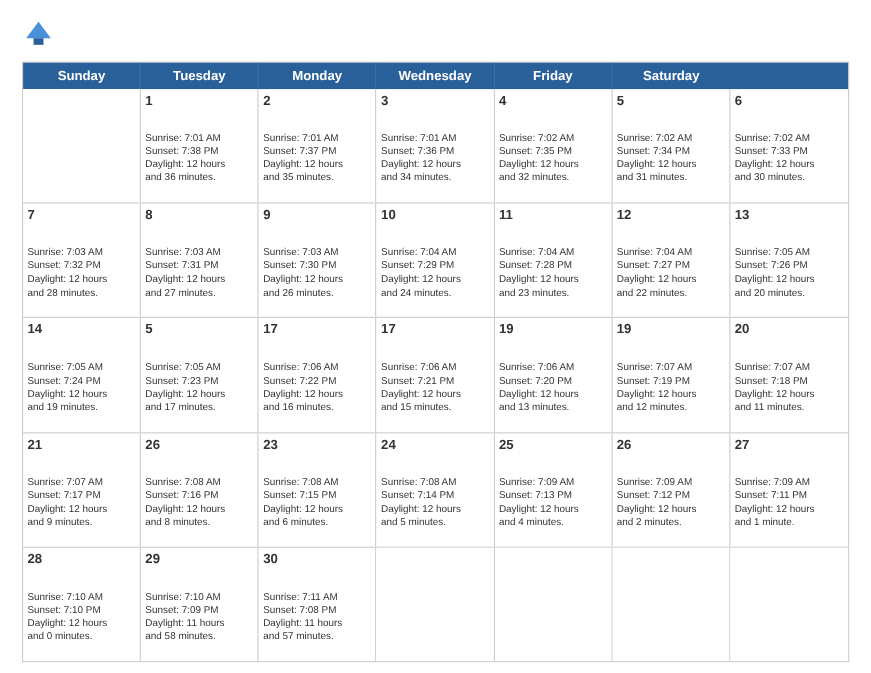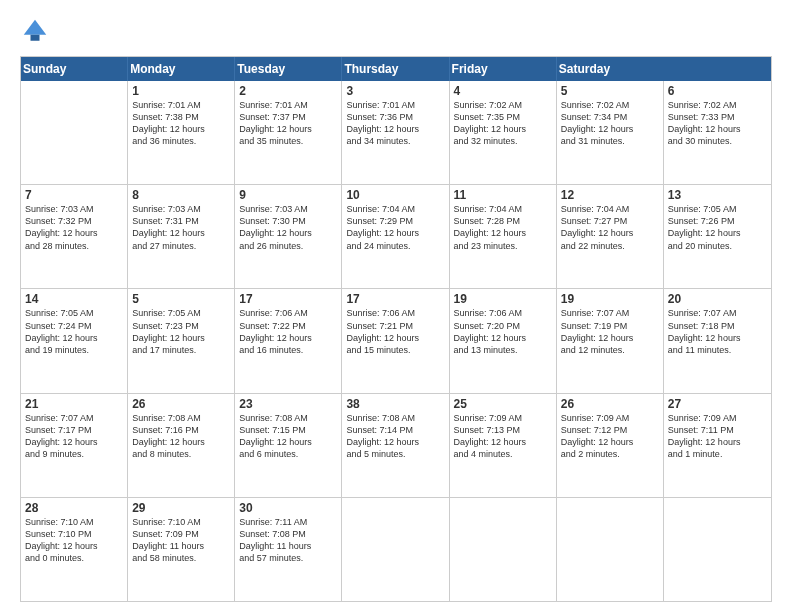--- a/index.html
+++ b/index.html
@@ -61,20 +61,21 @@
     }
     .cal-header {
       display: grid;
       grid-template-columns: repeat(7, 1fr);
       background: #2a6099;
     }
     .cal-header-cell {
       color: #fff;
       font-size: 12px;
       font-weight: bold;
+      text-align: center;
       padding: 5px 2px;
       border-right: 1px solid #3a70a9;
     }
     .cal-header-cell:last-child { border-right: none; }
     .cal-body {
       display: flex;
       flex-direction: column;
       flex: 1;
     }
     .cal-row {
@@ -98,20 +99,21 @@
     .day-num {
       font-size: 12px;
       font-weight: bold;
       color: #333;
       margin-bottom: 1px;
     }
     .day-info {
       font-size: 9px;
       color: #333;
       line-height: 1.35;
+      margin-top: 20px;
     }
   </style>
 </head>
 <body>
 
 <div class="page">
   <div class="header">
     <div class="logo">
       <svg class="logo-icon" viewBox="0 0 40 40">
         <polygon points="20,5 35,25 5,25" fill="#4a90d9"></polygon>
@@ -124,23 +126,23 @@
     </div>
     <div class="title-section">
       <div class="month-title"></div>
       <div class="subtitle"></div>
     </div>
   </div>
 
   <div class="calendar">
     <div class="cal-header" id="cal-header">
         <div class="cal-header-cell">Sunday</div>
+        <div class="cal-header-cell">Tuesday</div>
         <div class="cal-header-cell">Monday</div>
-        <div class="cal-header-cell">Tuesday</div>
-        <div class="cal-header-cell">Thursday</div>
+        <div class="cal-header-cell">Wednesday</div>
         <div class="cal-header-cell">Friday</div>
         <div class="cal-header-cell">Saturday</div>
       </div>
     <div class="cal-body" id="cal-body">
         <div class="cal-row">
           <div class="cal-cell empty"></div>
           <div class="cal-cell">
             <div class="day-num">1</div>
             <div class="day-info" style="white-space: pre-line;">Sunrise: 7:01 AM
 Sunset: 7:38 PM
@@ -301,21 +303,21 @@
 and 8 minutes.</div>
           </div>
           <div class="cal-cell">
             <div class="day-num">23</div>
             <div class="day-info" style="white-space: pre-line;">Sunrise: 7:08 AM
 Sunset: 7:15 PM
 Daylight: 12 hours
 and 6 minutes.</div>
           </div>
           <div class="cal-cell">
-            <div class="day-num">38</div>
+            <div class="day-num">24</div>
             <div class="day-info" style="white-space: pre-line;">Sunrise: 7:08 AM
 Sunset: 7:14 PM
 Daylight: 12 hours
 and 5 minutes.</div>
           </div>
           <div class="cal-cell">
             <div class="day-num">25</div>
             <div class="day-info" style="white-space: pre-line;">Sunrise: 7:09 AM
 Sunset: 7:13 PM
 Daylight: 12 hours

